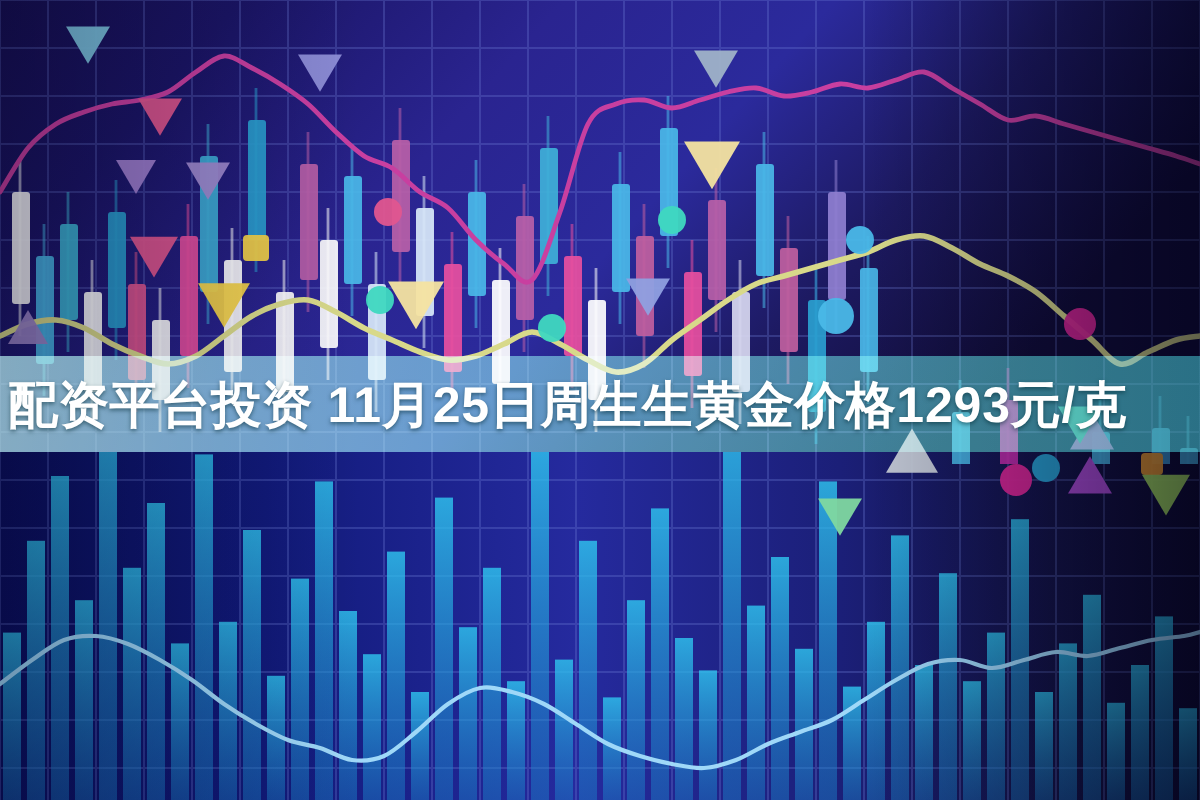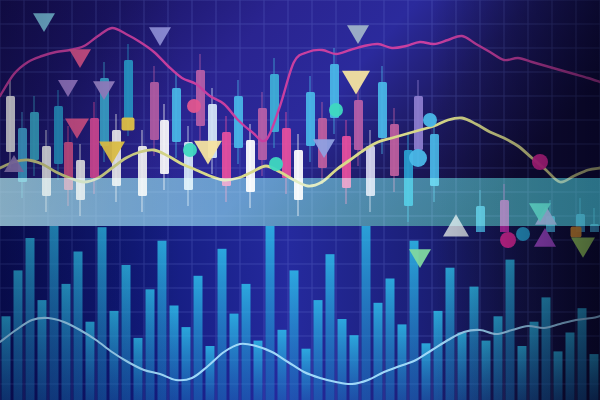--- a/index.html
+++ b/index.html
@@ -300,14 +300,15 @@
           <circle cx="508" cy="240" r="8" fill="#e0289a" opacity="0.95"></circle>
           <polygon points="571,237.4 595,237.4 583,257.8" fill="#a8e060" opacity="0.95"></polygon>
           <polygon points="409,249.2 431,249.2 420,267.9" fill="#7fd8a0" opacity="0.95"></polygon>
         </g>
       <rect x="0" y="0" width="600" height="400" fill="url(#vignette)"></rect>
     </g>
   </svg>
 
   <div id="headline-band"></div>
 
+  <div id="headline-text">配资平台投资 11月25日周生生黄金价格1293元/克</div>
 
 </div>
 
 </body></html>

